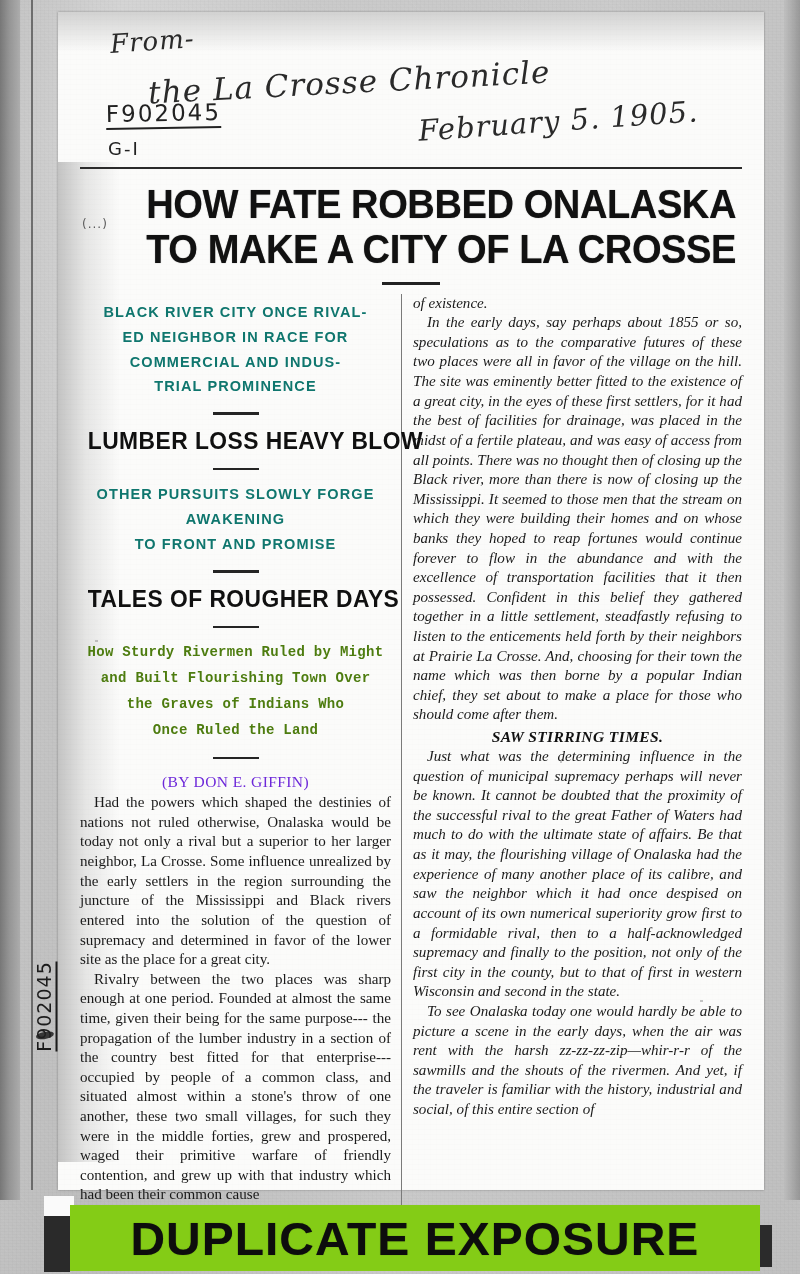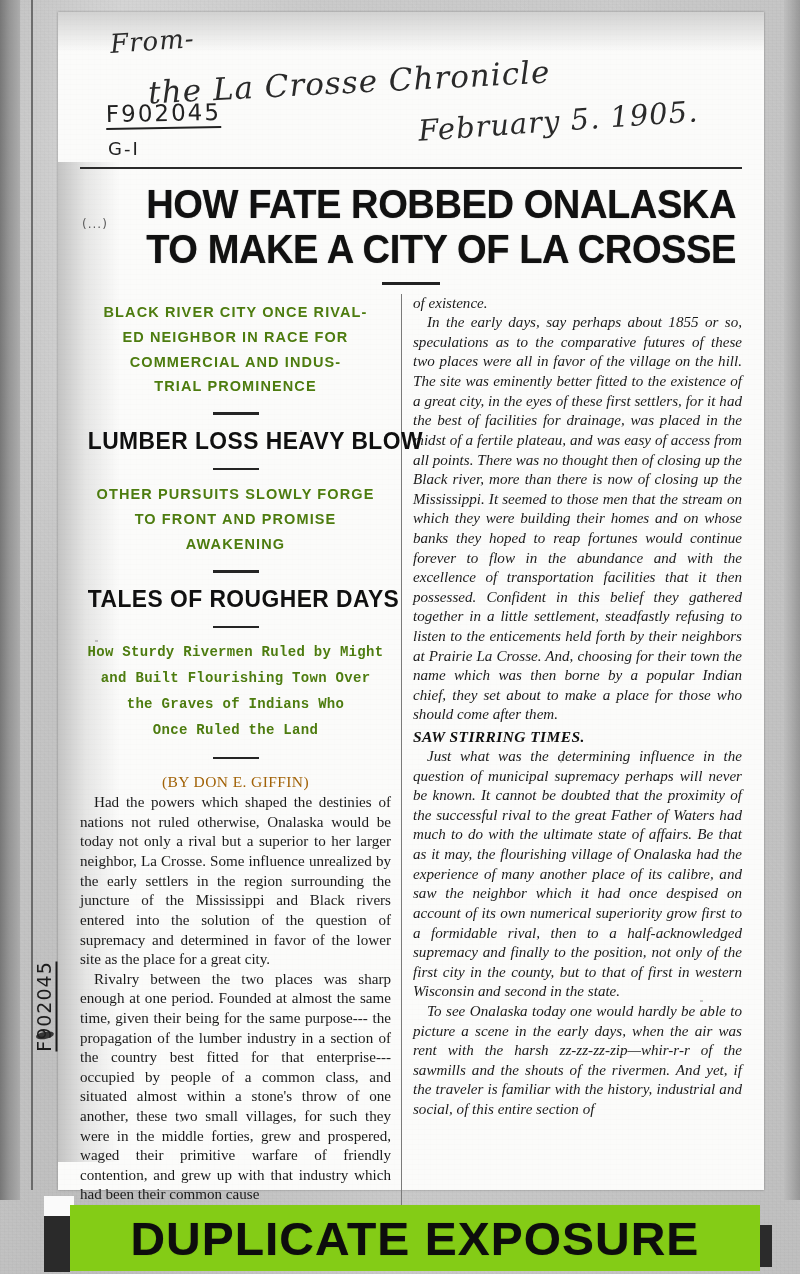--- a/index.html
+++ b/index.html
@@ -205,21 +205,21 @@
   }
 
   
   .deck-caps {
     font-family: "Liberation Sans", sans-serif;
     font-weight: bold;
     font-size: 14.5px;
     letter-spacing: 1.1px;
     text-align: center;
     line-height: 1.72;
-    color: #4d7c0f;
+    color: #0f766e;
     margin: 6px 0 0 0;
   }
   .deck-big {
     font-family: "Liberation Sans", sans-serif;
     font-weight: bold;
     font-size: 24px;
     letter-spacing: 0.5px;
     text-align: center;
     color: #101010;
     transform: scaleX(0.95);
@@ -238,21 +238,21 @@
   .deck-rule {
     width: 46px;
     height: 2.5px;
     background: #252525;
     margin: 13px auto 12px auto;
   }
   .byline {
     font-family: "Liberation Serif", serif;
     font-size: 15.5px;
     text-align: center;
-    color: #a16207;
+    color: #6d28d9;
     letter-spacing: .4px;
     margin: 14px 0 2px 0;
   }
 
   
   .body-text {
     font-family: "Liberation Serif", serif;
     font-size: 15.1px;
     line-height: 1.30;
     color: #1a1a1a;
@@ -263,20 +263,21 @@
   .body-text p {
     margin: 0;
     text-indent: 14px;
   }
   .body-text p.no-indent { text-indent: 0; }
 
   .section-head {
     font-family: "Liberation Serif", serif;
     font-weight: bold;
     font-size: 15.5px;
+    text-align: center;
     letter-spacing: .4px;
     color: #111;
     margin: 3px 0 1px 0;
   }
 
   
   .dup-banner {
     position: absolute;
     left: 70px;
     top: 1205px;
@@ -373,22 +374,22 @@
           </div>
 
           <div class="deck-rule"></div>
 
           <div class="deck-big">LUMBER LOSS HEAVY BLOW</div>
 
           <div class="deck-rule"></div>
 
           <div class="deck-caps">
             <div>OTHER PURSUITS SLOWLY FORGE</div>
+            <div>AWAKENING</div>
             <div>TO FRONT AND PROMISE</div>
-            <div>AWAKENING</div>
           </div>
 
           <div class="deck-rule"></div>
 
           <div class="deck-big">TALES OF ROUGHER DAYS</div>
 
           <div class="deck-rule"></div>
 
           <div class="deck-sub">
             <div>How Sturdy Rivermen Ruled by Might</div>

